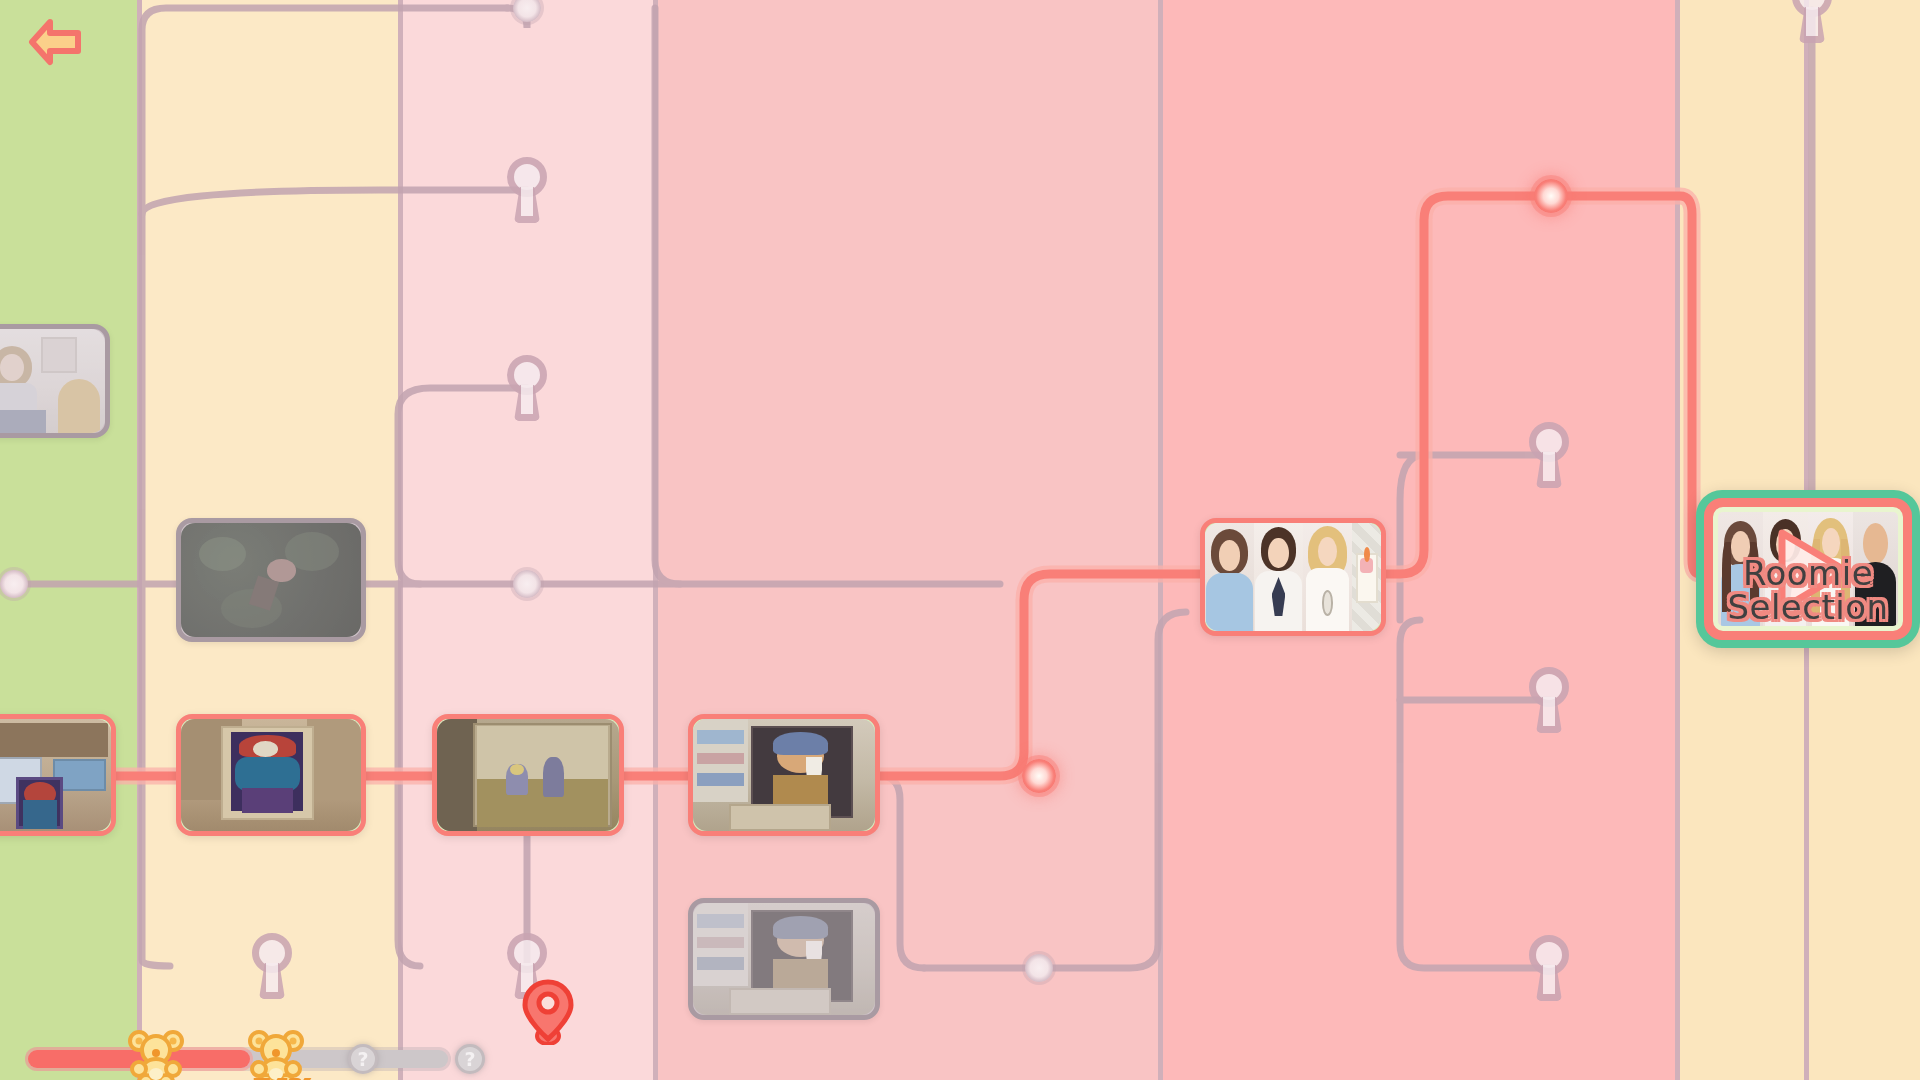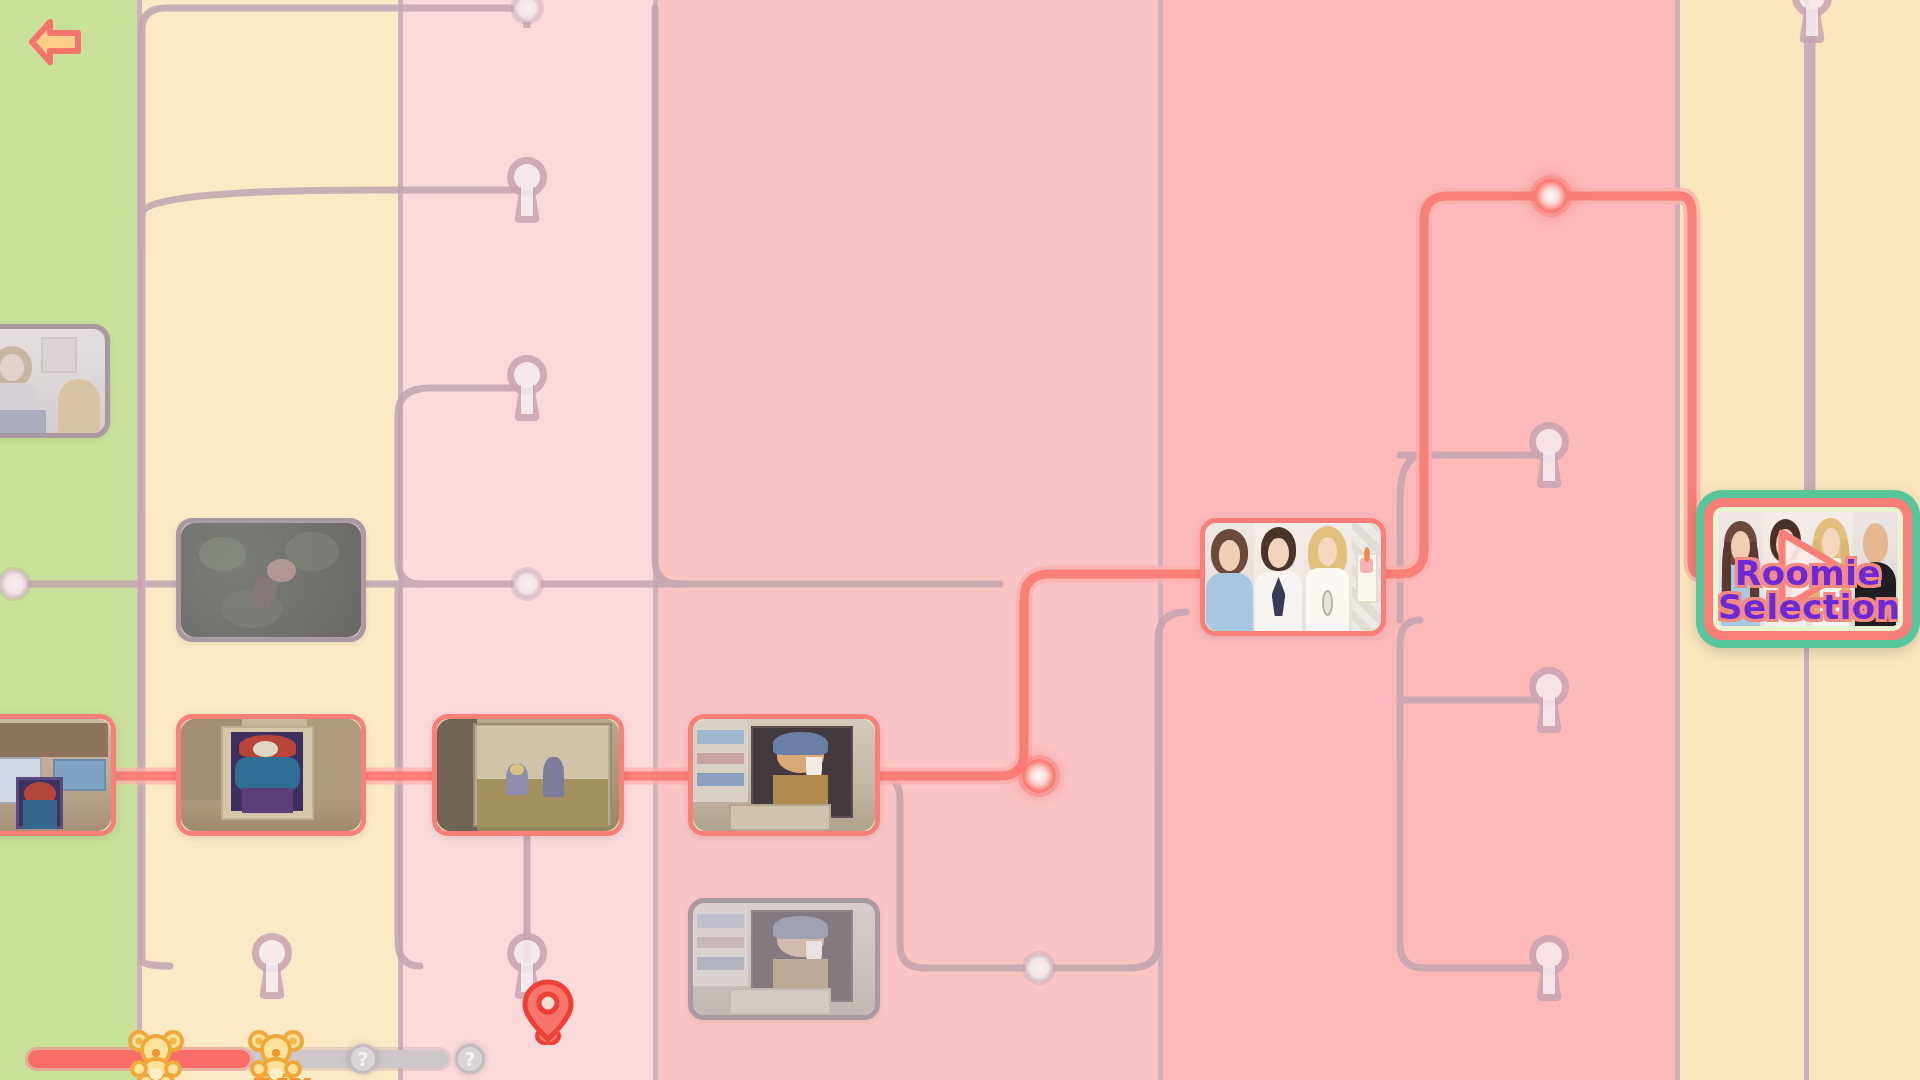--- a/index.html
+++ b/index.html
@@ -83,22 +83,22 @@
   #featured .shot { position: absolute; inset: 0; display: flex; }
   #featured .play-wrap {
     position: absolute; left: 50%; top: 52%; transform: translate(-50%,-50%);
     width: 96px; height: 92px;
   }
   #featured .play-wrap svg { width: 96px; height: 92px; display: block; }
   #featured .label {
     position: absolute; left: 0; right: 0; bottom: 2px;
     text-align: center; line-height: .98;
     font-family: "DejaVu Sans", sans-serif;
-    font-weight: 700; font-size: 34px; letter-spacing: .5px;
-    color: #6d28d9;
+    font-weight: 400; font-size: 34px; letter-spacing: .5px;
+    color: #404040;
     text-shadow:
       -3px -3px 0 #f08a82, 3px -3px 0 #f08a82, -3px 3px 0 #f08a82, 3px 3px 0 #f08a82,
        0 -3px 0 #f08a82, 0 3px 0 #f08a82, -3px 0 0 #f08a82, 3px 0 0 #f08a82;
   }
   #featured .label span { display: block; }
 
   
   .ph { position: absolute; inset: 0; }
   .pp { position: absolute; }
 

